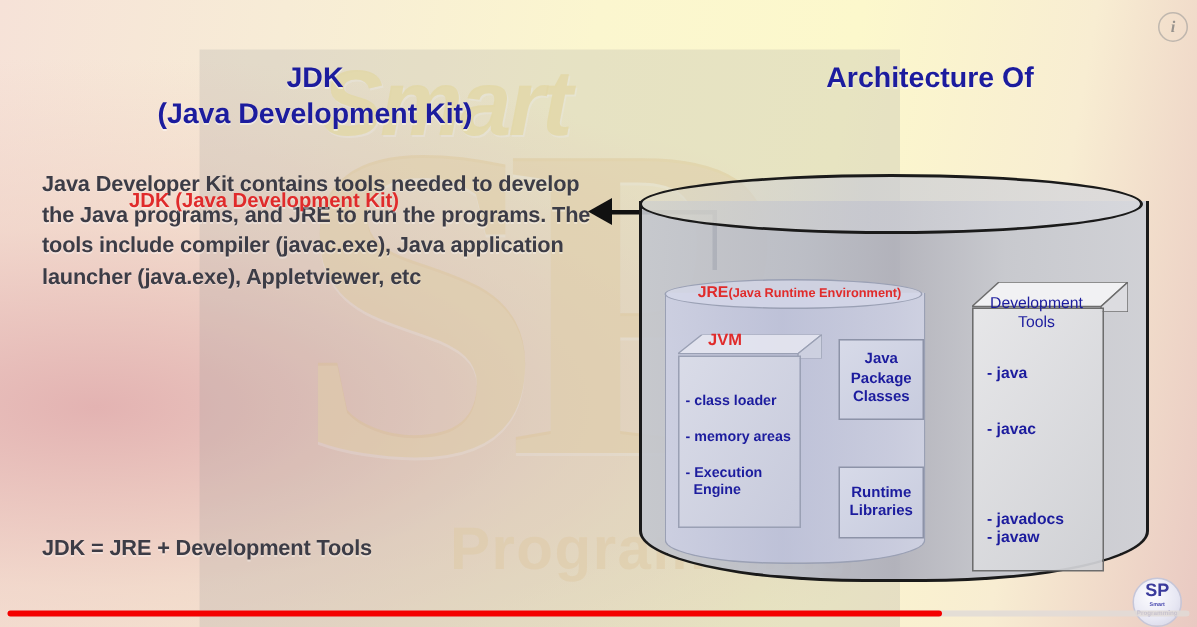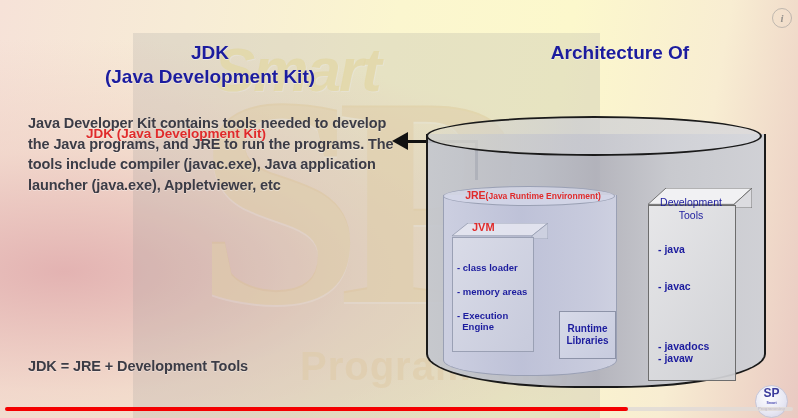--- a/index.html
+++ b/index.html
@@ -253,20 +253,21 @@
       <polygon points="0,16 16,0 96,0 80,16" fill="rgba(228,230,240,0.9)" stroke="#9aa0b4" stroke-width="1"></polygon>
       <polygon points="80,16 96,0 96,20 80,20" fill="rgba(206,209,224,0.9)" stroke="#9aa0b4" stroke-width="1"></polygon>
     </svg>
     <div id="jvm-face"></div>
     <div id="jvm-title">JVM</div>
     <div class="jvm-item" id="jvm-i0">- class loader</div>
     <div class="jvm-item" id="jvm-i1">- memory areas</div>
     <div class="jvm-item" id="jvm-i2">- Execution<br>&nbsp;&nbsp;Engine</div>
   </div>
 
+  <div class="side-box" id="box-jpc">Java<br>Package<br>Classes</div>
   <div class="side-box" id="box-rtl">Runtime<br>Libraries</div>
 
   <div id="devtools">
     <svg id="dev-lid" viewBox="0 0 104 22" preserveAspectRatio="none">
       <polygon points="0,18 18,0 104,0 86,18" fill="#f1f1f3" stroke="#6d6d6d" stroke-width="1"></polygon>
       <polygon points="86,18 104,0 104,22 86,22" fill="#dcdce0" stroke="#6d6d6d" stroke-width="1"></polygon>
     </svg>
     <div id="dev-face"></div>
     <div id="dev-title">Development<br>Tools</div>
     <div class="dev-item" id="dev-i0">- java</div>

